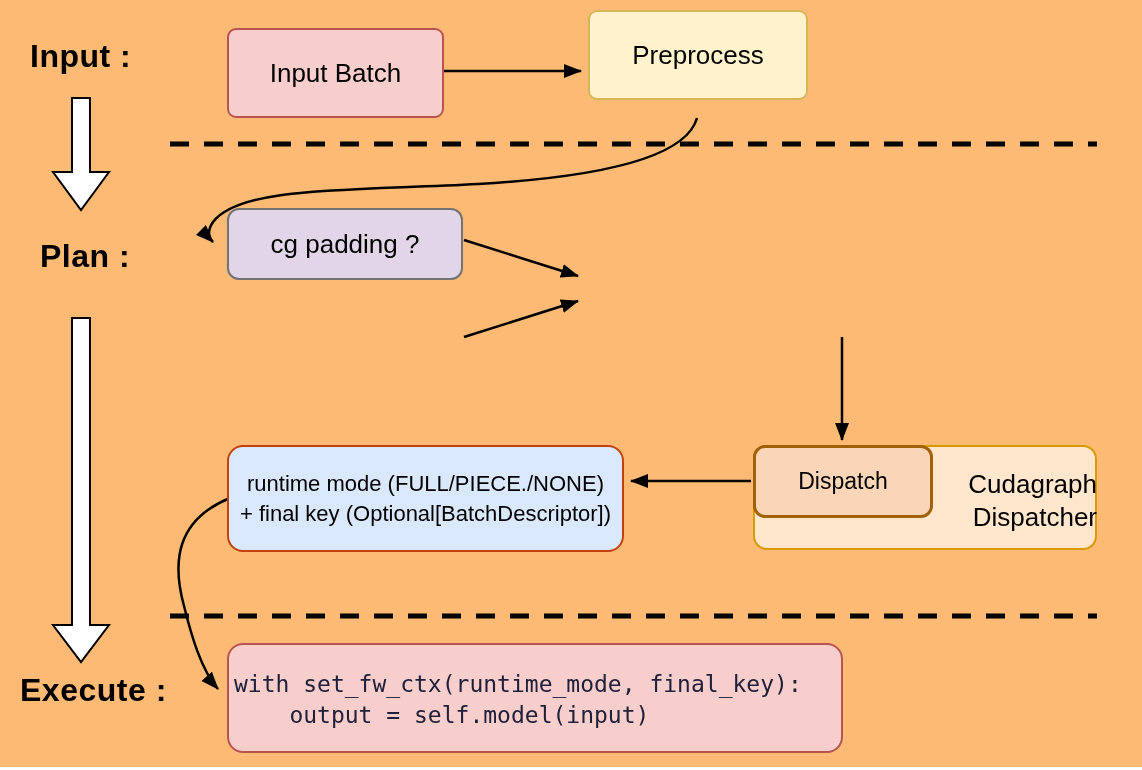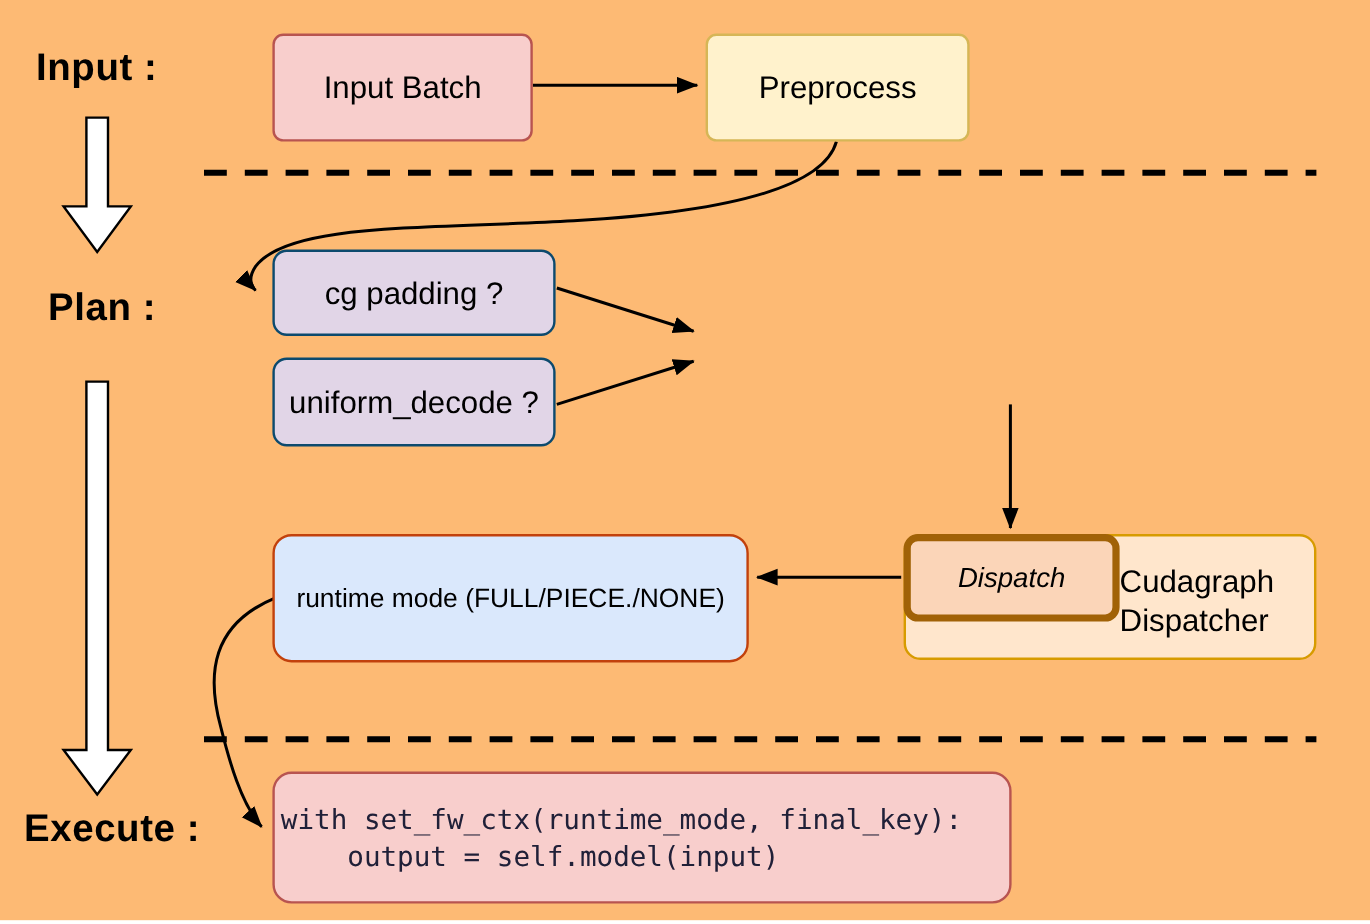--- a/index.html
+++ b/index.html
@@ -13,38 +13,38 @@
     letter-spacing:0.5px;
   }
   .node{
     position:absolute;box-sizing:border-box;border-radius:9px;
     display:flex;flex-direction:column;align-items:center;justify-content:center;
     text-align:center;
   }
   .node span{display:block;white-space:nowrap;line-height:1.32;}
   .red   {background:#f8cecc;border:2px solid #b85450;}
   .yellow{background:#fff2cc;border:2px solid #d6b656;}
-  .purple{background:#e1d5e7;border:2px solid #0c4a6e;}
+  .purple{background:#e1d5e7;border:2px solid #737373;}
   .green {background:#d5e8d4;border:2px solid #82b366;}
   .blue  {background:#dae8fc;border:2px solid #c2410c;}
   .orange-outer{background:#ffe6cc;border:2.5px solid #d79b00;}
-  .orange-inner{background:#fbd5b8;border:6px solid #a16207;font-style:italic;}
+  .orange-inner{background:#fbd5b8;border:3px solid #a16207;}
   .fs26{font-size:26px;}
   .fs25{font-size:25px;}
   .fs23{font-size:23px;}
   .fs22{font-size:22px;}
   .code-node{
     align-items:flex-start;justify-content:flex-start;text-align:left;
     padding:24px 6px 12px 5px;border-radius:16px;
   }
   .code-node span{
     font-family:"DejaVu Sans Mono","Liberation Mono",monospace;
     font-size:23px;line-height:31px;white-space:pre;color:#202038;
   }
-  .cuda-label{position:absolute;text-align:left;}
+  .cuda-label{position:absolute;text-align:right;}
   .cuda-label span{display:block;white-space:nowrap;font-size:26px;line-height:33px;}
 </style>
 </head>
 <body>
 
 <div class="canvas">
 
   <svg class="layer" width="1142" height="770" viewBox="0 0 1142 770">
     <defs>
       <marker id="arrow" markerUnits="userSpaceOnUse" markerWidth="20" markerHeight="16" refX="17" refY="7" orient="auto">
@@ -68,42 +68,40 @@
     <path d="M230,498 C176,520 172,562 184,606 C191,634 201,670 218,689" fill="none" stroke="#000" stroke-width="2.5" marker-end="url(#arrow)"></path>
   </svg>
 
   <div class="stage-label" style="left:30px;top:38px">Input :</div>
   <div class="stage-label" style="left:40px;top:238px">Plan :</div>
   <div class="stage-label" style="left:20px;top:672px">Execute :</div>
 
   <div class="node red fs26" style="left:227px;top:28px;width:217px;height:90px">
     <span>Input Batch</span>
   </div>
-  <div class="node yellow fs26" style="left:588px;top:28px;width:220px;height:90px">
+  <div class="node yellow fs26" style="left:588px;top:10px;width:220px;height:90px">
     <span>Preprocess</span>
   </div>
 
   <div class="node purple fs26" style="left:227px;top:208px;width:236px;height:72px;border-radius:12px">
     <span>cg padding ?</span>
-  </div>
-  <div class="node purple fs26" style="left:227px;top:298px;width:236px;height:74px;border-radius:12px">
-    <span>uniform_decode ?</span>
   </div>
 
   <div class="node orange-outer" style="left:753px;top:445px;width:344px;height:105px;border-radius:14px"></div>
   <div class="cuda-label" style="left:933px;top:468px;width:164px">
     <span>Cudagraph</span>
     <span>Dispatcher</span>
   </div>
   <div class="node orange-inner fs23" style="left:753px;top:445px;width:180px;height:73px;border-radius:12px">
     <span>Dispatch</span>
   </div>
 
   <div class="node blue fs22" style="left:227px;top:445px;width:397px;height:107px;border-radius:16px">
     <span>runtime mode (FULL/PIECE./NONE)</span>
+    <span>+ final key (Optional[BatchDescriptor])</span>
   </div>
 
   <div class="node red code-node" style="left:227px;top:643px;width:616px;height:110px">
     <span>with set_fw_ctx(runtime_mode, final_key):</span>
     <span>    output = self.model(input)</span>
   </div>
 
 </div>
 
 </body></html>

